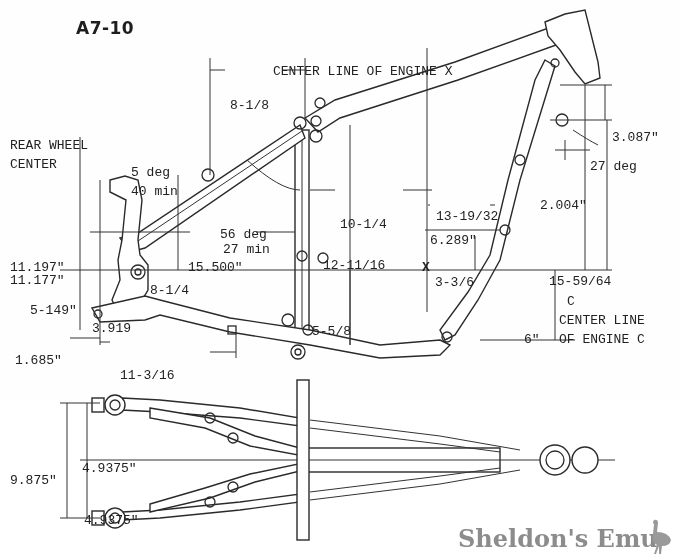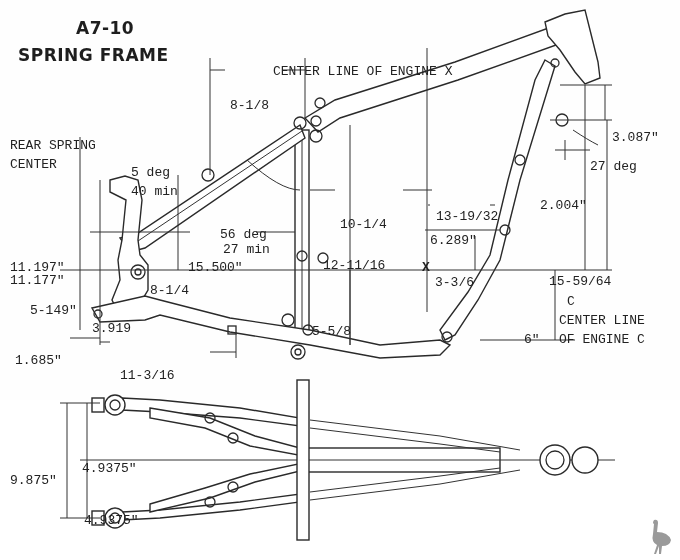--- a/index.html
+++ b/index.html
@@ -127,23 +127,22 @@
     <circle class="stroke" cx="210" cy="502" r="5"></circle>
     <circle class="stroke" cx="233" cy="487" r="5"></circle>
 
     <line class="thin" x1="60" y1="403" x2="100" y2="403"></line>
     <line class="thin" x1="60" y1="518" x2="100" y2="518"></line>
     <line class="thin" x1="67" y1="403" x2="67" y2="518"></line>
     <line class="thin" x1="87" y1="403" x2="87" y2="518"></line>
   </svg>
 
   <div class="title" style="left:76px; top:18px; font-size:17px;">A7-10</div>
-  <div class="title" style="left:18px; top:45px; font-size:17px;">SPRING FRAME</div>
 
-  <div class="lbl" style="left:10px; top:104px;">REAR SPRING</div>
+  <div class="lbl" style="left:10px; top:104px;">REAR WHEEL</div>
   <div class="lbl" style="left:10px; top:123px;">CENTER</div>
   <div class="lbl" style="left:273px; top:30px;">CENTER LINE OF ENGINE X</div>
   <div class="lbl" style="left:230px; top:64px;">8-1/8</div>
   <div class="lbl" style="left:131px; top:131px;">5 deg</div>
   <div class="lbl" style="left:131px; top:150px;">40 min</div>
   <div class="lbl" style="left:220px; top:193px;">56 deg</div>
   <div class="lbl" style="left:223px; top:208px;">27 min</div>
   <div class="lbl" style="left:340px; top:183px;">10-1/4</div>
   <div class="lbl" style="left:436px; top:175px;">13-19/32</div>
   <div class="lbl" style="left:430px; top:199px;">6.289"</div>
@@ -165,16 +164,17 @@
   <div class="lbl" style="left:559px; top:298px;">OF ENGINE C</div>
   <div class="lbl" style="left:524px; top:298px;">6"</div>
   <div class="lbl" style="left:612px; top:96px;">3.087"</div>
   <div class="lbl" style="left:590px; top:125px;">27 deg</div>
   <div class="lbl" style="left:540px; top:164px;">2.004"</div>
 
   <div class="lbl" style="left:10px; top:439px;">9.875"</div>
   <div class="lbl" style="left:82px; top:427px;">4.9375"</div>
   <div class="lbl" style="left:84px; top:479px;">4.9375"</div>
 
+  <div class="watermark" style="left:458px; top:524px;">Sheldon's Emu</div>
   <svg width="30" height="40" style="left:644px; top:518px;" viewBox="0 0 30 40">
     <path d="M10 2 Q14 1 14 5 L13 14 Q24 14 27 22 Q26 28 18 28 L17 36 L15 36 L15 28 L12 36 L10 36 L13 27 Q7 24 9 16 L10 6 Q8 5 10 2 Z" fill="#9a9a9a"></path>
   </svg>
 </div>
 
 </body></html>

